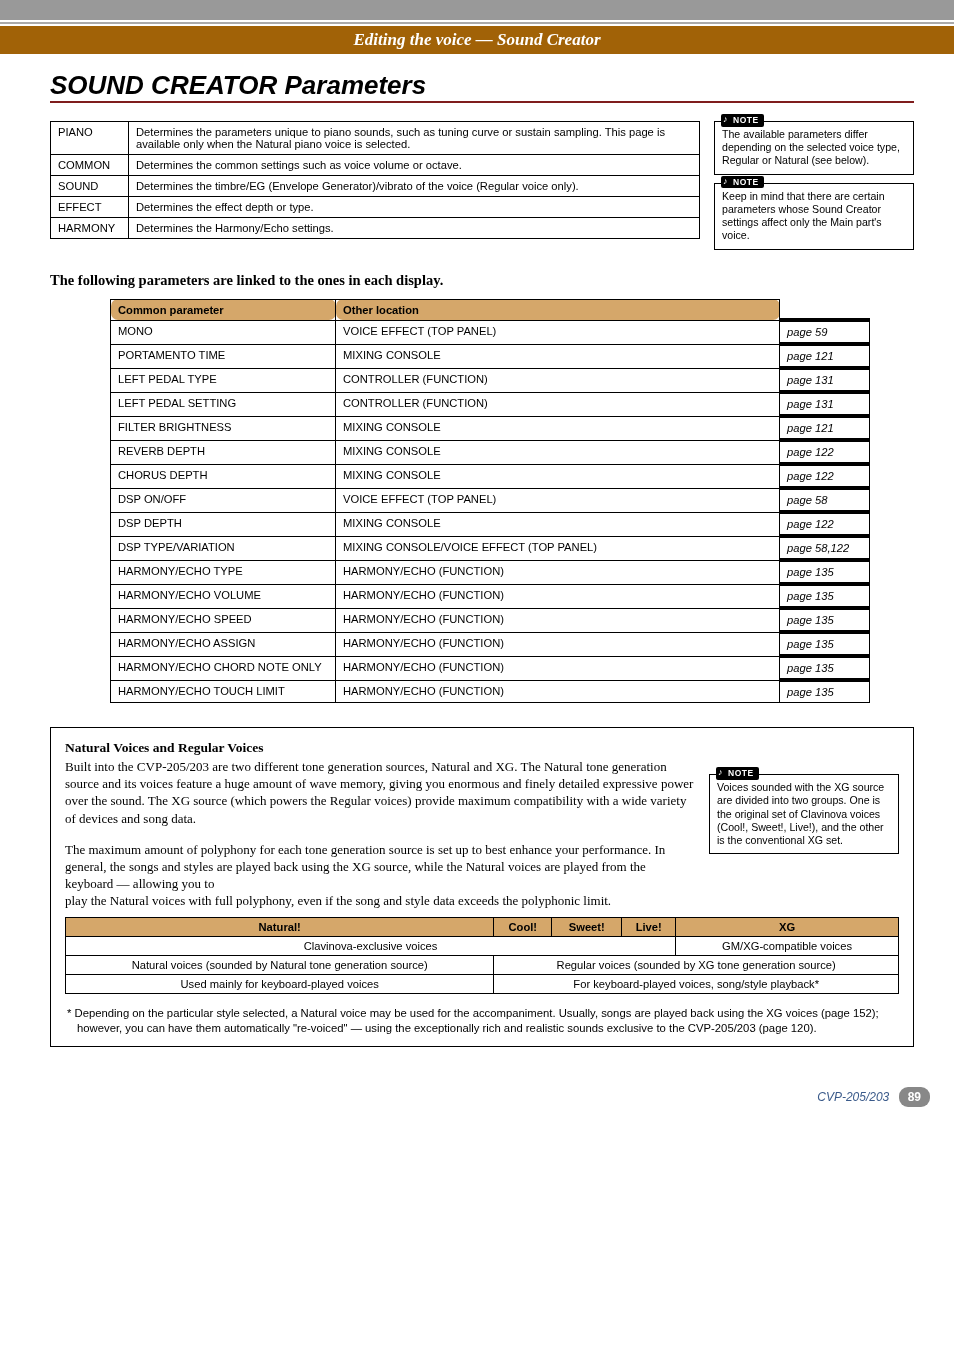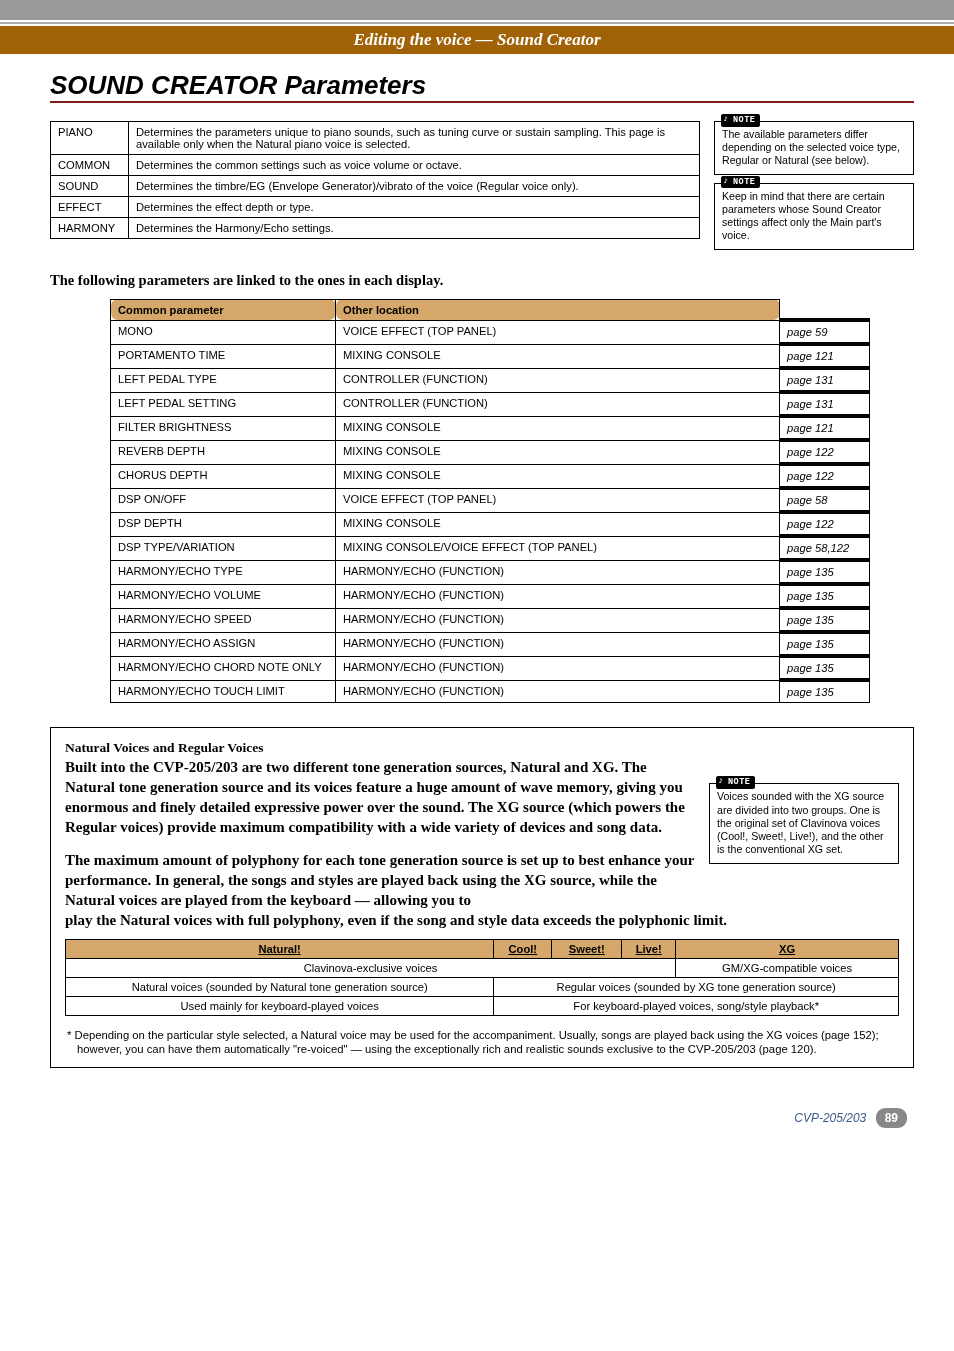--- a/index.html
+++ b/index.html
@@ -50,21 +50,20 @@
   .note-label {
     position: absolute;
     top: -8px; left: 6px;
     background: #000;
     color: #fff;
     font-size: 8.5px;
     font-weight: bold;
     padding: 1px 5px 1px 12px;
     border-radius: 2px;
     letter-spacing: 0.5px;
-    font-family: Liberation Mono, monospace;
   }
   .note-label::before {
     content: "♪";
     position: absolute;
     left: 2px; top: 0;
     font-size: 9px;
   }
   .linked-text {
     font-family: "Times New Roman", serif;
     font-size: 14.5px;
@@ -82,34 +81,33 @@
     margin-top: 6px;
   }
   .info-title {
     font-family: "Times New Roman", serif;
     font-weight: bold;
     font-size: 13.5px;
     margin-bottom: 2px;
   }
   .info-body {
     font-family: "Times New Roman", serif;
-    font-size: 15px;
+    font-size: 13px;
     line-height: 1.32;
-    font-weight: bold;
   }
   .info-inner { display: flex; gap: 12px; align-items: center; }
   .info-left { flex: 1; }
   .info-right { width: 190px; flex-shrink: 0; margin-top: 4px; }
   .t3 { margin-top: 8px; }
-  .t3 th { background: #d5a76a; text-align: center; font-weight: bold; padding: 3px; text-decoration: underline; }
+  .t3 th { background: #d5a76a; text-align: center; font-weight: bold; padding: 3px; }
   .t3 td { text-align: center; padding: 3px; }
   .footnote { font-size: 11.3px; margin-top: 12px; line-height: 1.3; padding-left: 12px; text-indent: -10px; }
   .page-foot {
     text-align: right;
-    padding: 30px 47px 16px 0;
+    padding: 30px 24px 16px 0;
     font-style: italic;
     color: #3a5a8a;
     font-size: 12px;
   }
   .page-num {
     display: inline-block;
     background: #888;
     color: #fff;
     border-radius: 9px;
     padding: 3px 9px;

